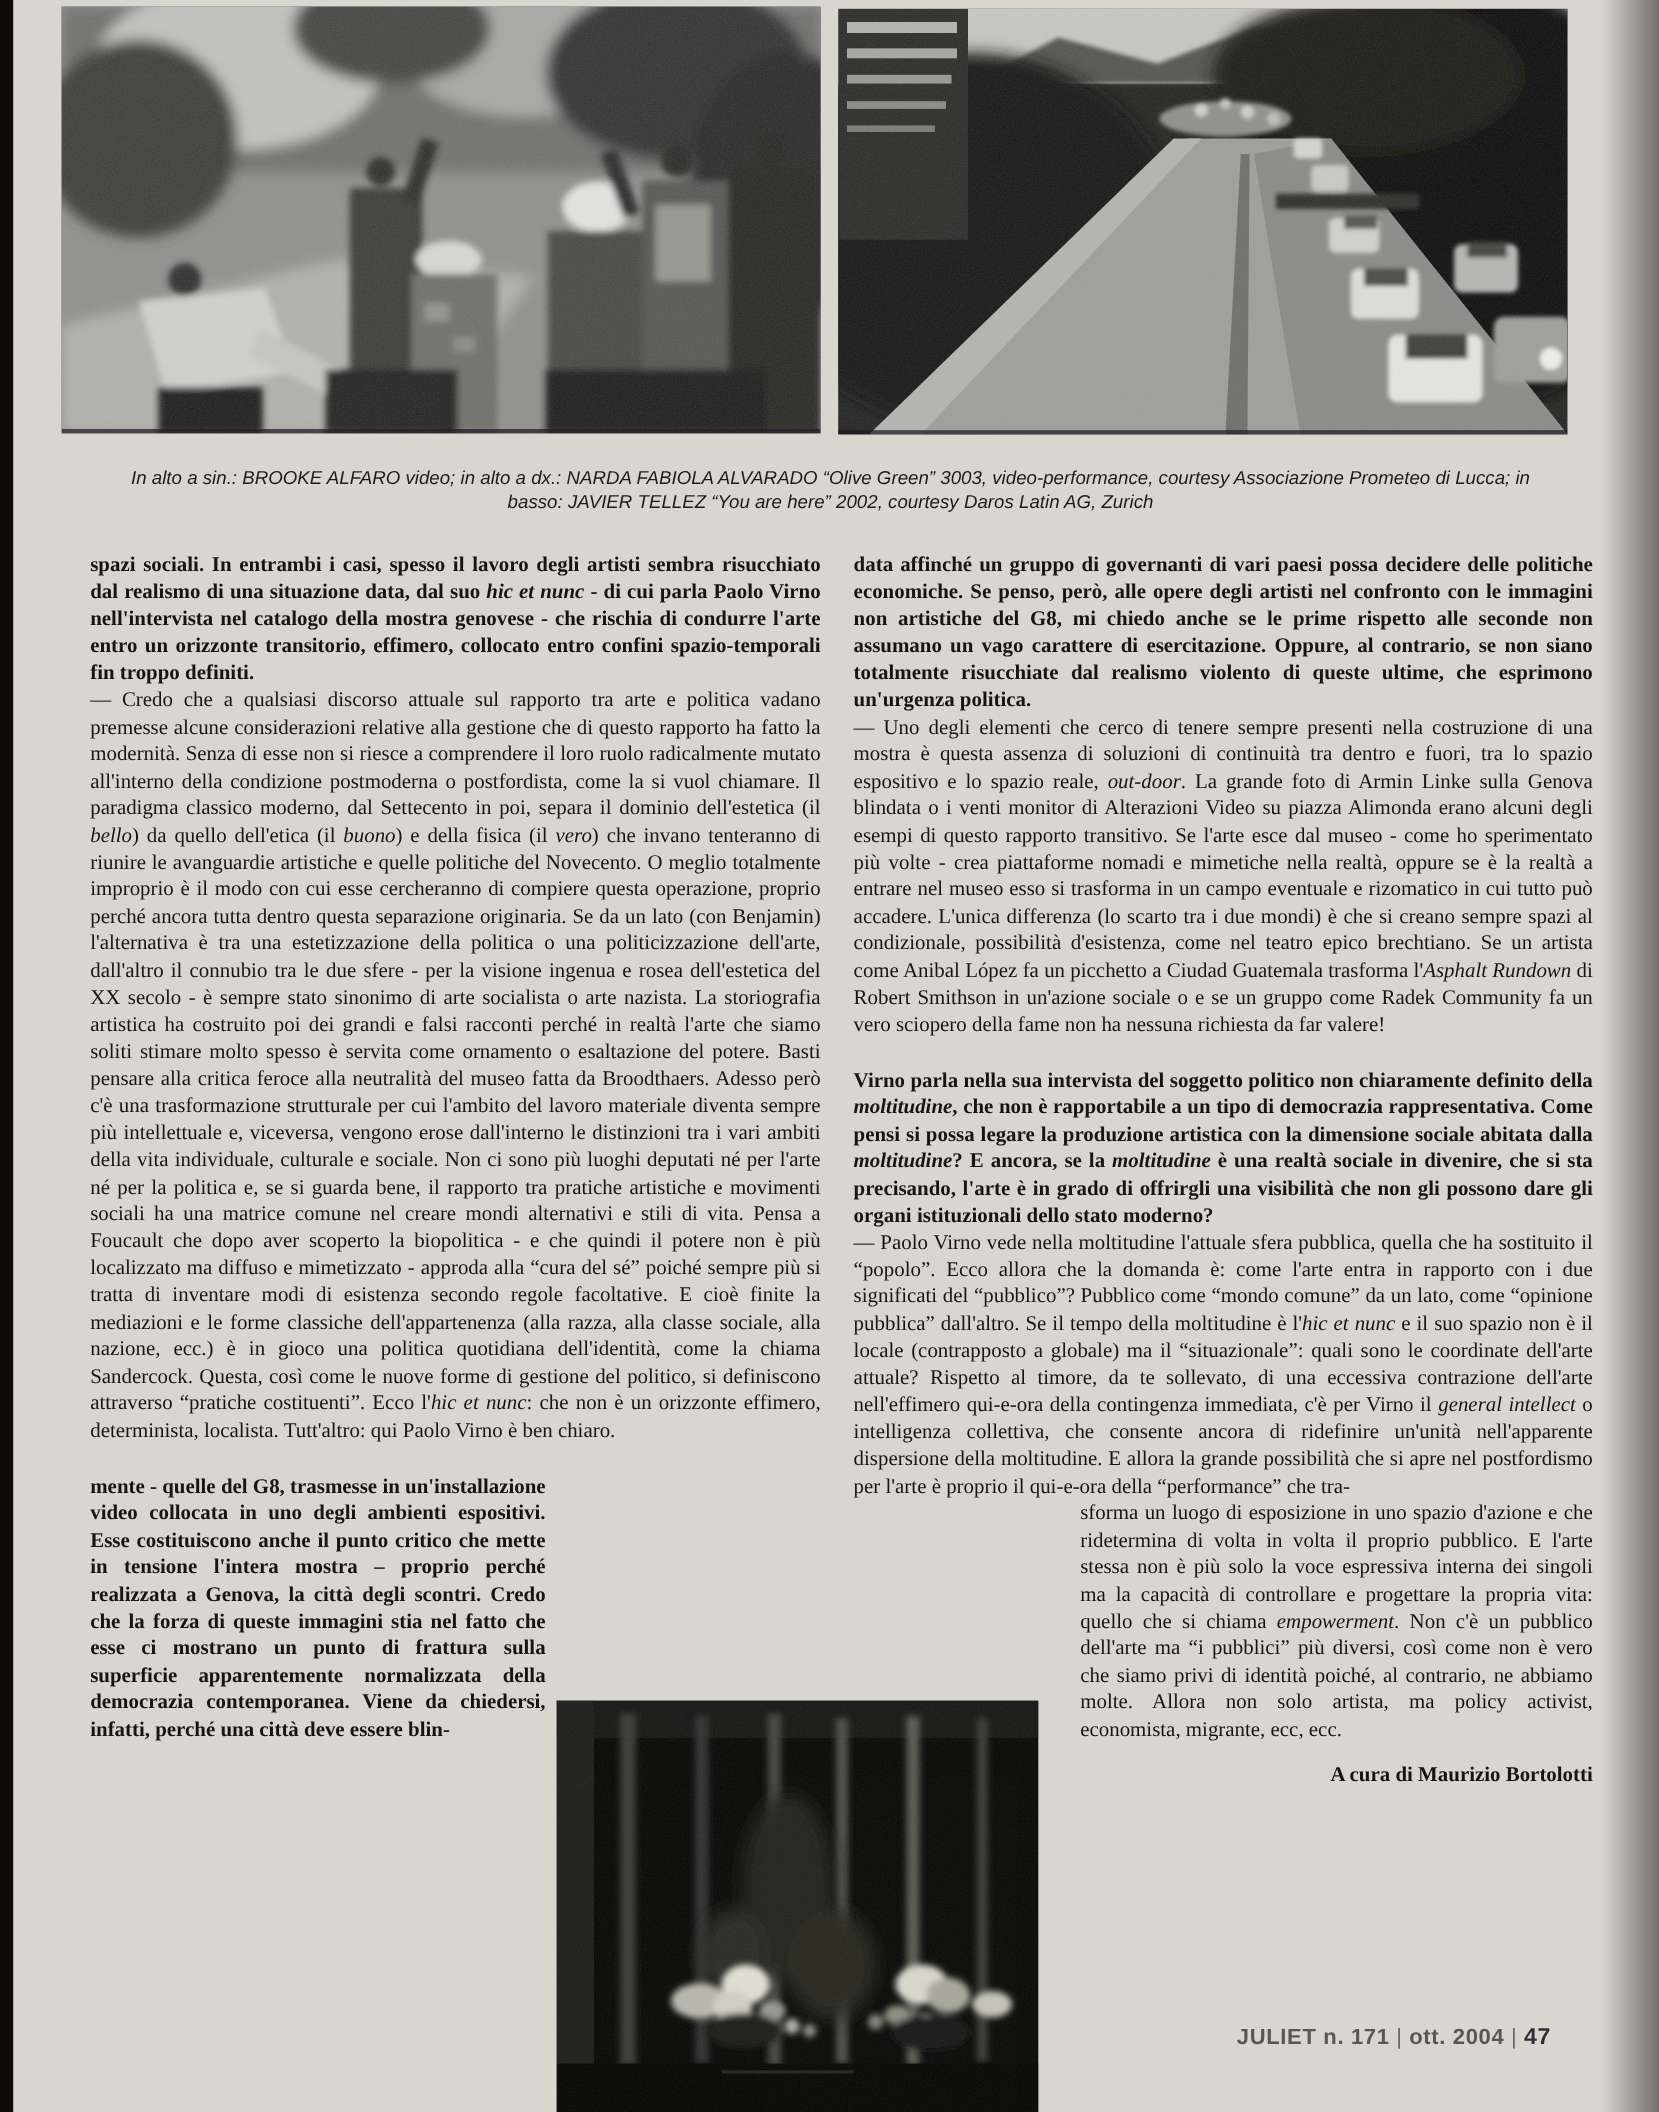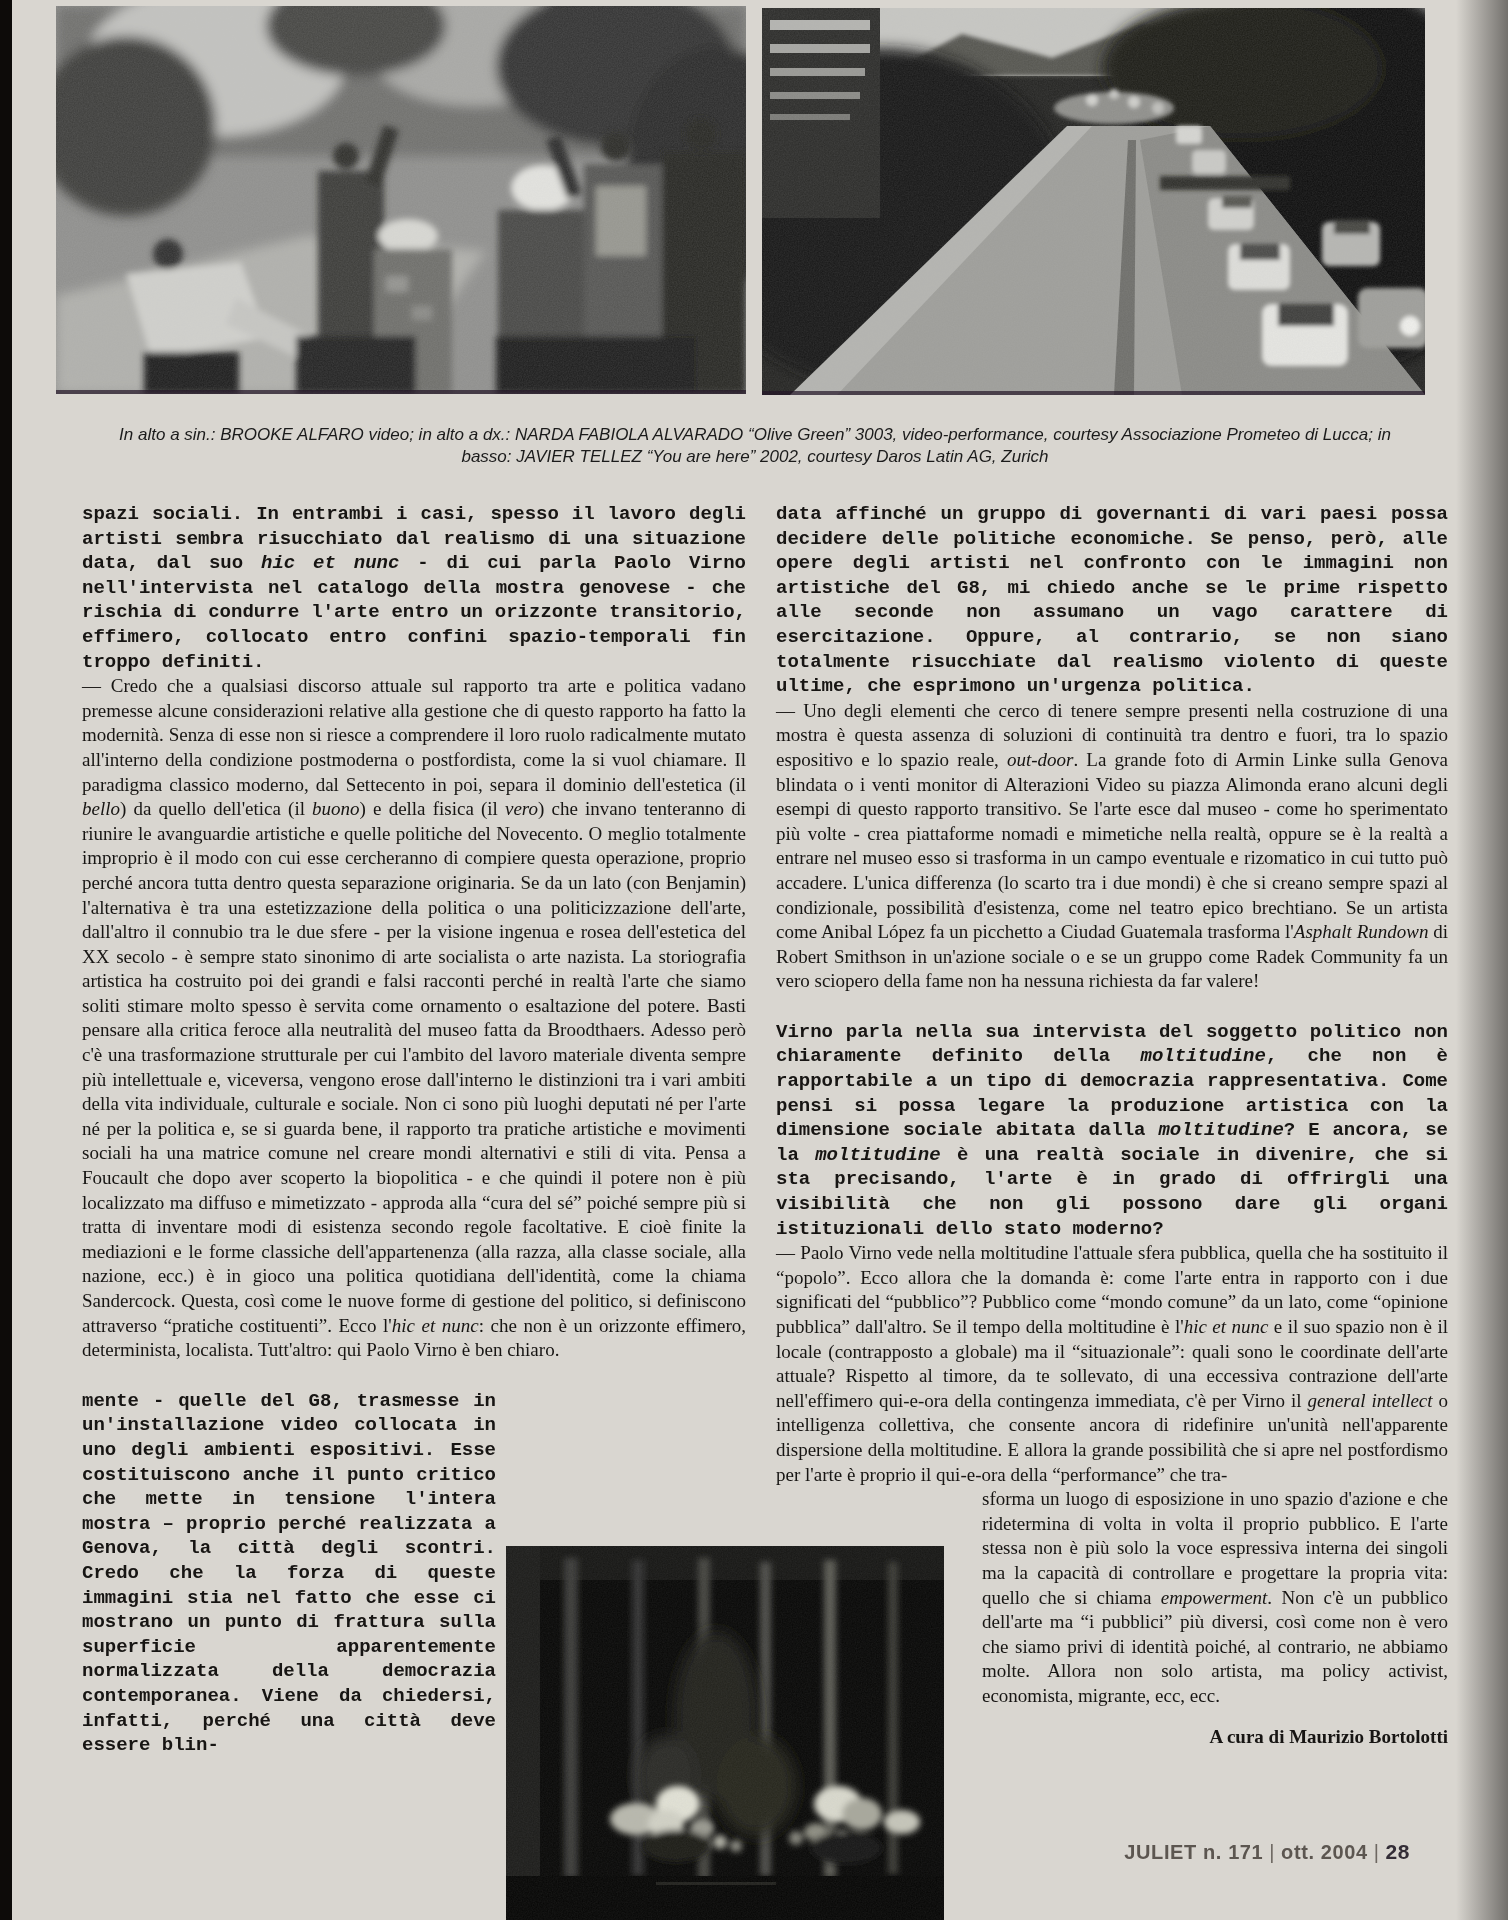--- a/index.html
+++ b/index.html
@@ -12,21 +12,21 @@
   .photo svg{display:block;width:100%;height:100%;}
   .photo-tl{left:56px;top:6px;width:690px;height:388px;}
   .photo-tr{left:762px;top:8px;width:663px;height:387px;}
   .photo-b{left:506px;top:1546px;width:438px;height:374px;}
   .caption{position:absolute;left:115px;top:424px;width:1280px;text-align:center;
         font-family:"Liberation Sans",sans-serif;font-style:italic;font-size:17px;line-height:22px;color:#1b1b1b;}
   .col{position:absolute;top:502px;}
   .col-left{left:82px;width:664px;}
   .col-right{left:776px;width:672px;}
   .para{text-align:justify;font-size:19px;line-height:24.6px;margin:0;}
-  .bold{font-weight:bold;font-family:Liberation Mono, monospace;}
+  .bold{font-weight:bold;}
   .it{font-style:italic;}
   .gap{height:26px;}
   .narrow-left{width:414px;}
   .narrow-right{width:466px;margin-left:206px;}
   .byline{text-align:right;font-weight:bold;margin-top:16px;font-size:19px;line-height:24.6px;}
   .footer{position:absolute;left:776px;top:1840px;width:634px;text-align:right;
         font-family:"Liberation Sans",sans-serif;font-weight:bold;font-size:20px;
         letter-spacing:0.6px;color:#5c5650;}
   .footer .sep{color:#6e6862;font-weight:normal;padding:0 6px;}
   .footer .pagenum{color:#332d36;font-size:21px;}
@@ -213,18 +213,18 @@
         <ellipse cx="396" cy="276" rx="18" ry="12" fill="#c6c6ba"></ellipse>
         <ellipse cx="340" cy="302" rx="36" ry="16" fill="#181814"></ellipse>
       </g>
       <rect x="0" y="330" width="438" height="44" fill="#050504"></rect>
       <rect x="150" y="336" width="120" height="3" fill="#20201c"></rect>
       <rect width="438" height="374" filter="url(#n3)" opacity="0.25"></rect>
     </svg>
   </div>
 
   <div class="footer">
-    <span>JULIET n. 171</span><span class="sep">|</span><span>ott. 2004</span><span class="sep">|</span><span class="pagenum">28</span>
+    <span>JULIET n. 171</span><span class="sep">|</span><span>ott. 2004</span><span class="sep">|</span><span class="pagenum">47</span>
   </div>
 
   <div class="edge-left"></div>
   <div class="edge-right"></div>
 </div>
 
 </body></html>

